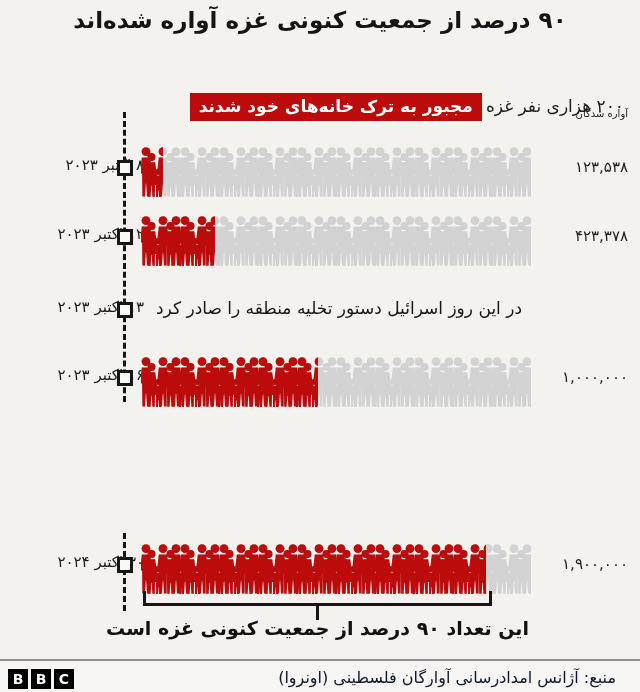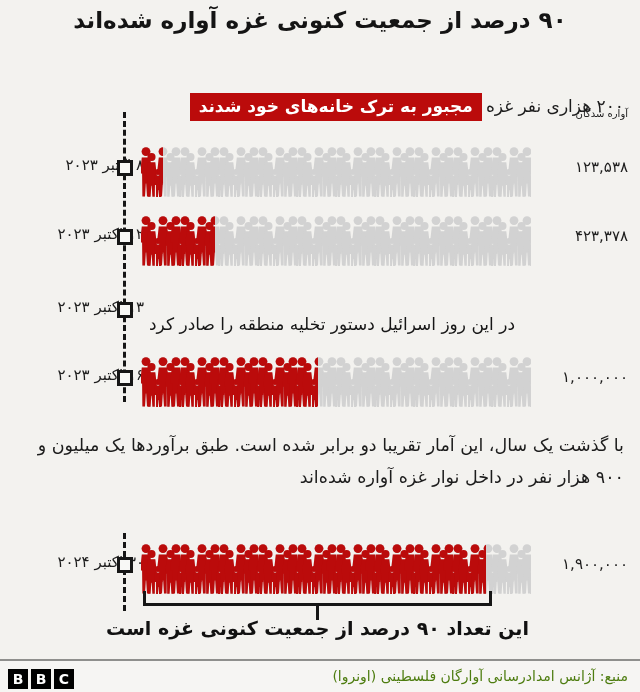--- a/index.html
+++ b/index.html
@@ -15,34 +15,34 @@
   .sub.l2{top:69px;}
   .hl{background:#bb0b0b;color:#ffffff;font-weight:700;padding:3px 9px 5px 9px;margin-right:4px;display:inline-block;margin-top:24px;}
   .unit-label{top:108px;right:12px;font-size:10px;color:#222;}
   .dash{left:123px;width:0;border-left:3px dashed #161616;}
   .d1{top:112px;height:290px;}
   .d2{top:533px;height:78px;}
   .marker{left:117px;width:10px;height:10px;background:#f8f8f6;border:3px solid #161616;}
   .date{left:0;width:112px;text-align:right;font-size:15px;color:#1c1c1c;padding-left:32px;}
   .date-inner{display:inline-block;direction:rtl;}
   .value{right:12px;font-size:15px;color:#1c1c1c;}
-  .annotation{left:138px;width:388px;text-align:center;font-size:17px;color:#161616;white-space:nowrap;margin-top:16px;}
+  .annotation{left:156px;width:388px;text-align:left;font-size:17px;color:#161616;white-space:nowrap;}
   .crowd{left:141px;}
   .midnote{top:429px;right:16px;left:30px;text-align:right;font-size:17.5px;line-height:1.85;color:#1c1c1c;}
   .bline{background:#161616;}
   .bracket-h{left:143px;top:603px;width:349px;height:3px;}
   .bracket-tl{left:143px;top:591px;width:3px;height:14px;}
   .bracket-tr{left:489px;top:591px;width:3px;height:14px;}
   .bracket-tc{left:316px;top:603px;width:3px;height:17px;}
   .bracket-label{top:617px;left:60px;width:515px;text-align:center;font-size:19px;font-weight:700;color:#111;}
   .footer{top:659px;left:0;right:0;height:33px;background:#f6f5f3;border-top:2px solid #8f8f8d;}
   .bbc{position:absolute;left:8px;top:8px;display:flex;gap:3px;direction:ltr;}
   .bbc .blk{width:20px;height:20px;background:#000;color:#fff;font-weight:700;font-size:14px;
     display:flex;align-items:center;justify-content:center;}
-  .source{position:absolute;right:12px;top:7px;font-size:14px;color:#4d7c0f;}
+  .source{position:absolute;right:24px;top:7px;font-size:16px;color:#0f172a;}
 </style>
 </head>
 <body>
 
 <svg width="0" height="0" style="position:absolute" aria-hidden="true">
   <defs>
     <g id="pa">
       <circle cx="5" cy="4.6" r="4.4"></circle>
       <path d="M0.8,10.6 h8.4 l1.8,16 h-2.1 l-0.3,23 h-2.6 l-0.8,-13 h-0.4 l-0.8,13 h-2.6 l-0.3,-23 h-2.1 z"></path>
     </g>
@@ -222,21 +222,20 @@
               <use href="#unit" xlink:href="#unit" x="273" y="0"></use>
               <use href="#unit" xlink:href="#unit" x="312" y="0"></use>
               <use href="#unit" xlink:href="#unit" x="351" y="0"></use>
             </g>
     </svg>
         </div>
         <div class="abs value" style="top:555px">۱,۹۰۰,۰۰۰</div>
       </div>
     </div>
 
-  <div class="abs midnote">با گذشت یک سال، این آمار تقریبا دو برابر شده است. طبق برآوردها یک میلیون و ۹۰۰ هزار نفر در داخل نوار غزه آواره شده‌اند</div>
 
   <div class="abs bline bracket-h"></div>
   <div class="abs bline bracket-tl"></div>
   <div class="abs bline bracket-tr"></div>
   <div class="abs bline bracket-tc"></div>
   <div class="abs bracket-label">این تعداد ۹۰ درصد از جمعیت کنونی غزه است</div>
 
   <div class="abs footer">
     <div class="bbc" id="bbc-logo">
         <div class="blk">B</div>

